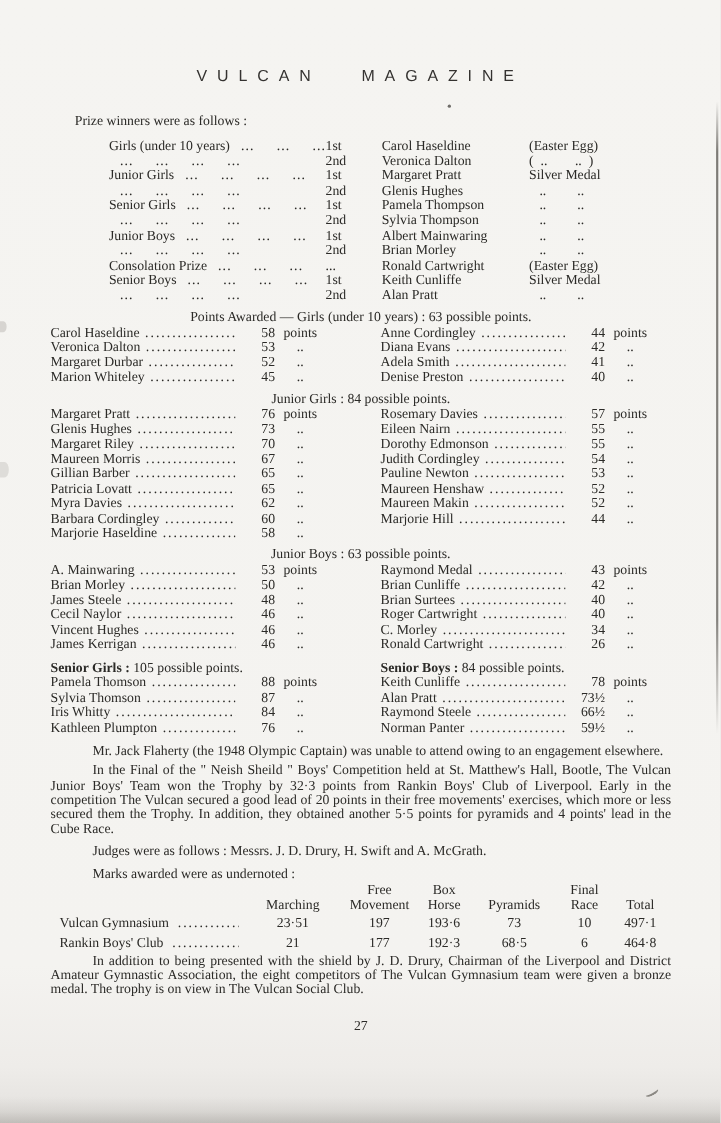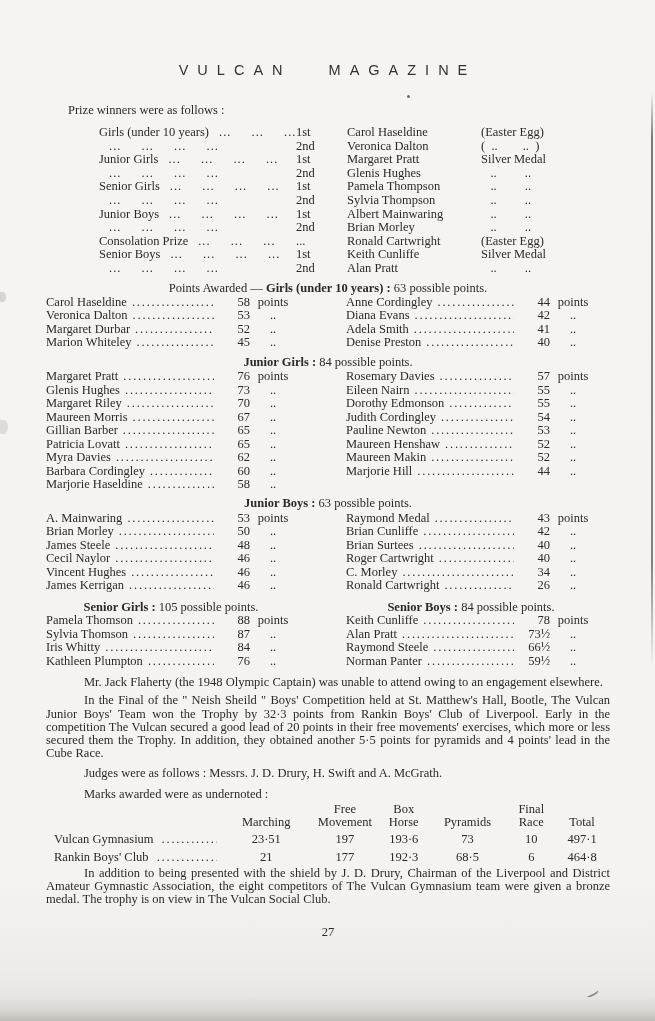--- a/index.html
+++ b/index.html
@@ -36,31 +36,31 @@
   .prize-cat { width:197px; display:flex; overflow:hidden; }
   .prize-cat .cat-label { white-space:pre; }
   .cat-leader { flex:1; overflow:hidden; white-space:nowrap; margin-left:10px; }
   .cat-leader::before { content:"...      ...      ...      ..."; letter-spacing:1px; word-spacing:16px; }
   .prize-place { width:51px; }
   .prize-name { width:134px; white-space:pre; }
   .prize-award { flex:1; white-space:pre; }
 
   
   .sec-heading { margin-top:6px; text-align:center; line-height:13.5px; }
-  .sec-heading .bold { font-weight:700; }
+  .sec-heading .bold { font-weight:400; }
   .cols { display:flex; margin-top:1px; }
   .pcol { width:250px; }
   .pcol + .pcol { margin-left:50px; }
   .prow { display:flex; line-height:13.45px; }
   .pname { white-space:pre; }
   .pleader { flex:1; overflow:hidden; white-space:nowrap; margin:0 8px 0 5px; }
   .pleader::before { content:".........................................................."; letter-spacing:1.8px; }
   .pval { width:28px; text-align:right; white-space:pre; }
   .punit { width:46px; text-align:center; white-space:pre; }
-  .scol-heading { text-align:center; line-height:13.5px; }
+  .scol-heading { line-height:13.5px; }
   .scol-heading .bold { font-weight:700; }
   .senior-wrap { margin-top:8px; }
 
   
   .para { text-align:justify; text-indent:38px; line-height:13.3px; }
   .p-flaherty { margin-top:8px; }
   .p-neish { margin-top:5px; }
   .p-judges { margin-top:6.6px; text-align:left; }
   .p-marks { margin-top:7.7px; text-align:left; }
   .p-closing { margin-top:0; }

